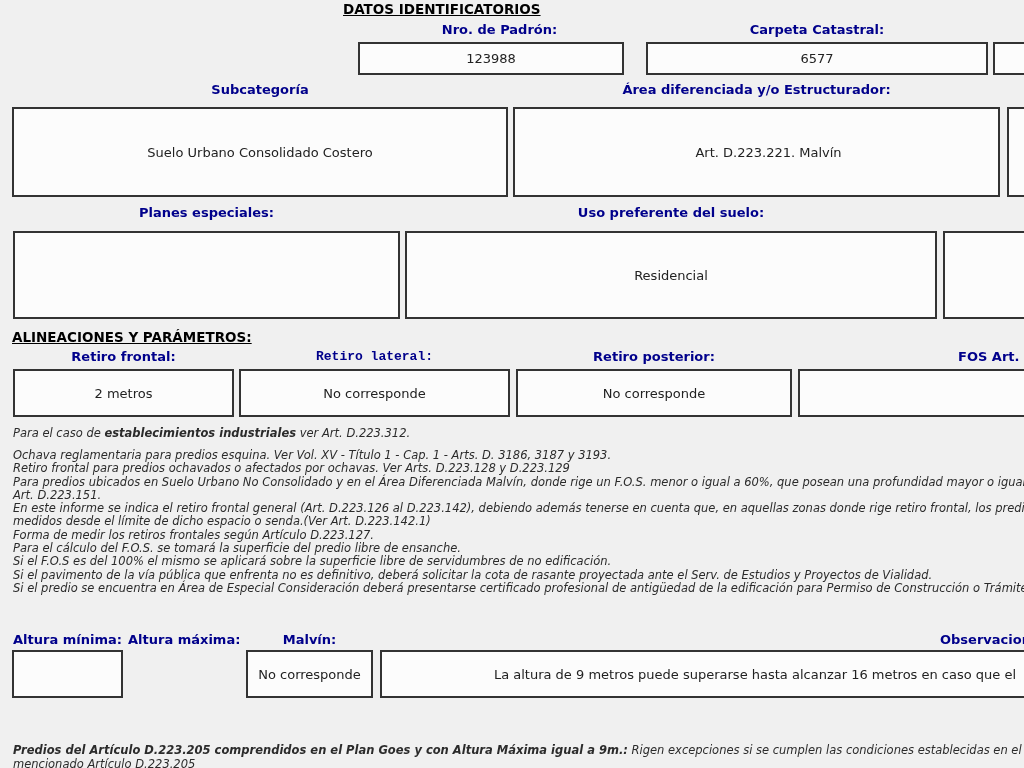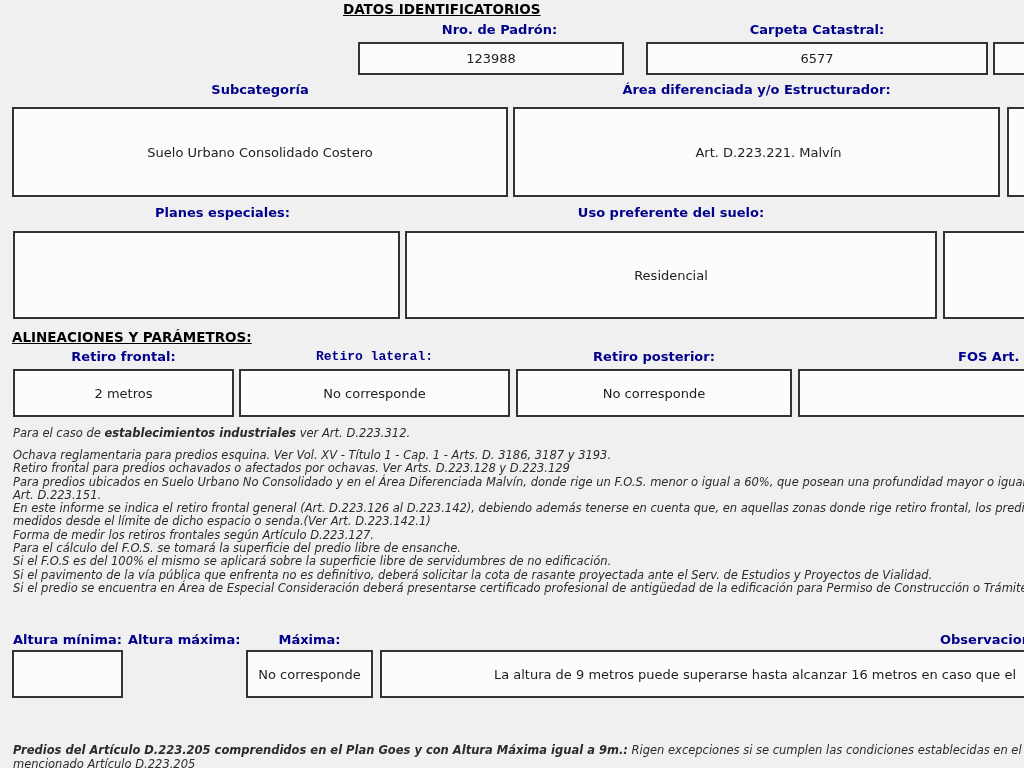--- a/index.html
+++ b/index.html
@@ -54,21 +54,21 @@
   <div class="box" style="left:646px;top:42px;width:342px;height:33px;">6577</div>
   <div class="box" style="left:993px;top:42px;width:60px;height:33px;"></div>
 
   <div class="lbl" style="left:12px;top:82px;width:496px;">Subcategoría</div>
   <div class="lbl" style="left:513px;top:82px;width:487px;">Área diferenciada y/o Estructurador:</div>
 
   <div class="box" style="left:12px;top:107px;width:496px;height:90px;">Suelo Urbano Consolidado Costero</div>
   <div class="box" style="left:513px;top:107px;width:487px;height:90px;padding-left:24px;">Art. D.223.221. Malvín</div>
   <div class="box" style="left:1007px;top:107px;width:50px;height:90px;"></div>
 
-  <div class="lbl" style="left:29px;top:205px;width:387px;">Planes especiales:</div>
+  <div class="lbl" style="left:13px;top:205px;width:387px;">Planes especiales:</div>
   <div class="lbl" style="left:405px;top:205px;width:532px;">Uso preferente del suelo:</div>
 
   <div class="box" style="left:13px;top:231px;width:387px;height:88px;"></div>
   <div class="box" style="left:405px;top:231px;width:532px;height:88px;">Residencial</div>
   <div class="box" style="left:943px;top:231px;width:100px;height:88px;"></div>
 
   <div class="sec-title" style="left:12px;top:329px;">ALINEACIONES Y PARÁMETROS:</div>
 
   <div class="lbl" style="left:13px;top:349px;width:221px;">Retiro frontal:</div>
   <div class="lbl" style="left:239px;top:349px;width:271px;font-family:Liberation Mono, monospace;">Retiro lateral:</div>
@@ -91,21 +91,21 @@
     <div class="note-line">medidos desde el límite de dicho espacio o senda.(Ver Art. D.223.142.1)</div>
     <div class="note-line">Forma de medir los retiros frontales según Artículo D.223.127.</div>
     <div class="note-line">Para el cálculo del F.O.S. se tomará la superficie del predio libre de ensanche.</div>
     <div class="note-line">Si el F.O.S es del 100% el mismo se aplicará sobre la superficie libre de servidumbres de no edificación.</div>
     <div class="note-line">Si el pavimento de la vía pública que enfrenta no es definitivo, deberá solicitar la cota de rasante proyectada ante el Serv. de Estudios y Proyectos de Vialidad.</div>
     <div class="note-line">Si el predio se encuentra en Área de Especial Consideración deberá presentarse certificado profesional de antigüedad de la edificación para Permiso de Construcción o Trámite de D</div>
   </div>
 
   <div class="lbl" style="left:12px;top:632px;width:111px;">Altura mínima:</div>
   <div class="lbl" style="left:128px;top:632px;width:109px;">Altura máxima:</div>
-  <div class="lbl" style="left:246px;top:632px;width:127px;">Máxima:</div>
+  <div class="lbl" style="left:246px;top:632px;width:127px;">Malvín:</div>
   <div class="lbl" style="left:940px;top:632px;width:150px;text-align:left;">Observaciones:</div>
 
   <div class="box" style="left:12px;top:650px;width:111px;height:48px;"></div>
   <div class="box" style="left:246px;top:650px;width:127px;height:48px;">No corresponde</div>
   <div class="box" style="left:380px;top:650px;width:750px;height:48px;">La altura de 9 metros puede superarse hasta alcanzar 16 metros en caso que el</div>
 
   <div class="note" style="left:13px;top:743px;"><span class="b">Predios del Artículo D.223.205 comprendidos en el Plan Goes y con Altura Máxima igual a 9m.:</span><span> Rigen excepciones si se cumplen las condiciones establecidas en el</span></div>
   <div class="note" style="left:13px;top:757px;">mencionado Artículo D.223.205</div>
 
 </div>

